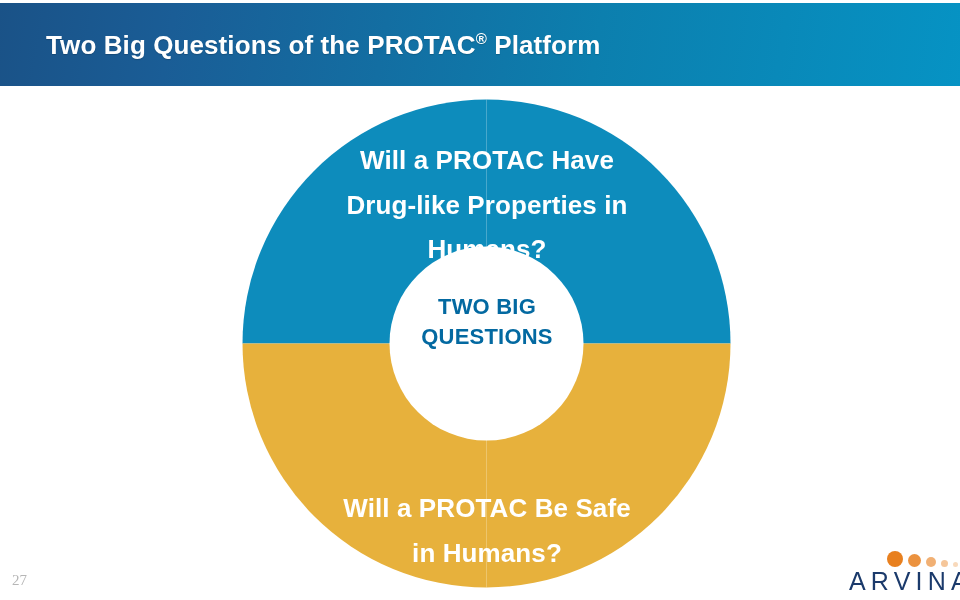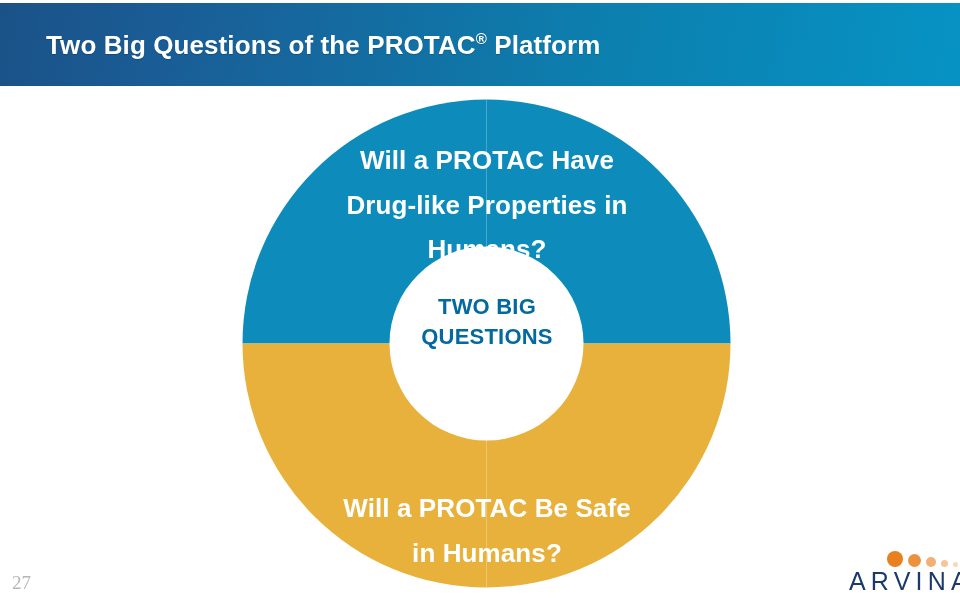--- a/index.html
+++ b/index.html
@@ -99,21 +99,21 @@
     line-height: 1.35;
     white-space: pre-line;
     letter-spacing: 0.2px;
   }
 
   
   .page-number {
     position: absolute;
     left: 12px;
     top: 572px;
-    font-size: 19px;
+    font-size: 15px;
     color: #b6b6b6;
     font-family: "Liberation Serif", serif;
   }
 
   .logo {
     position: absolute;
     left: 849px;
     top: 550px;
     width: 111px;
     height: 44px;

